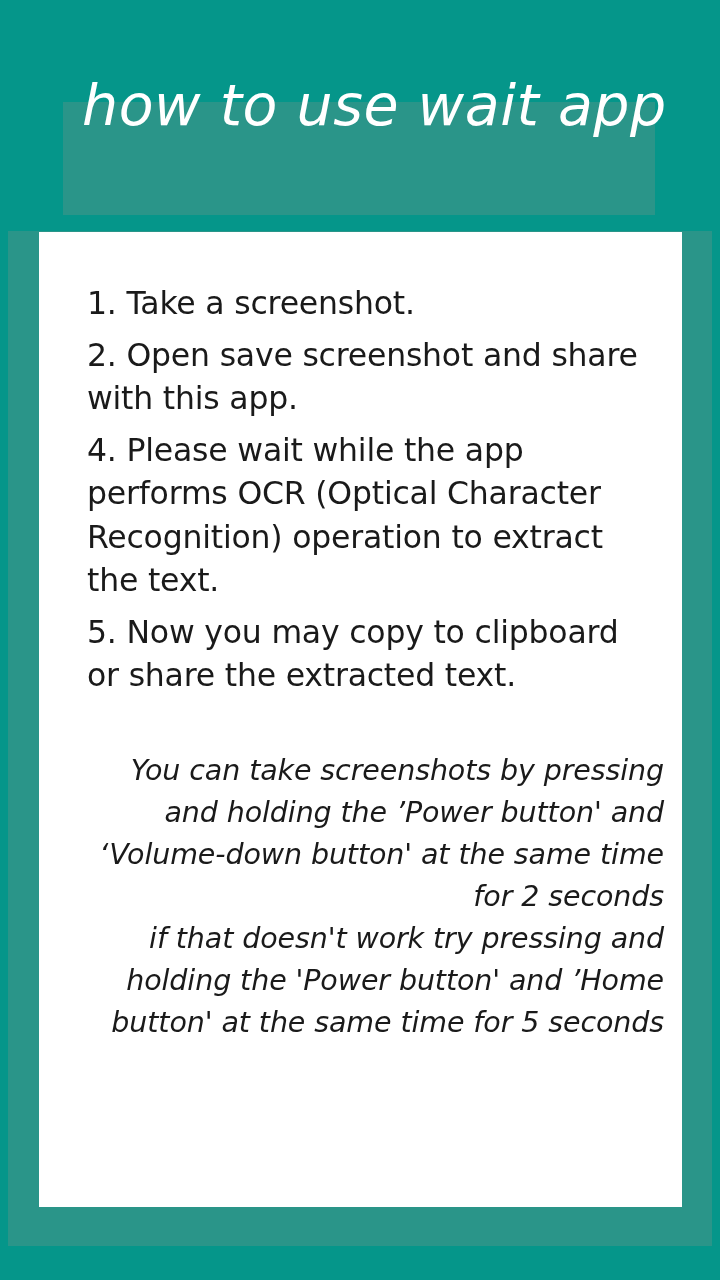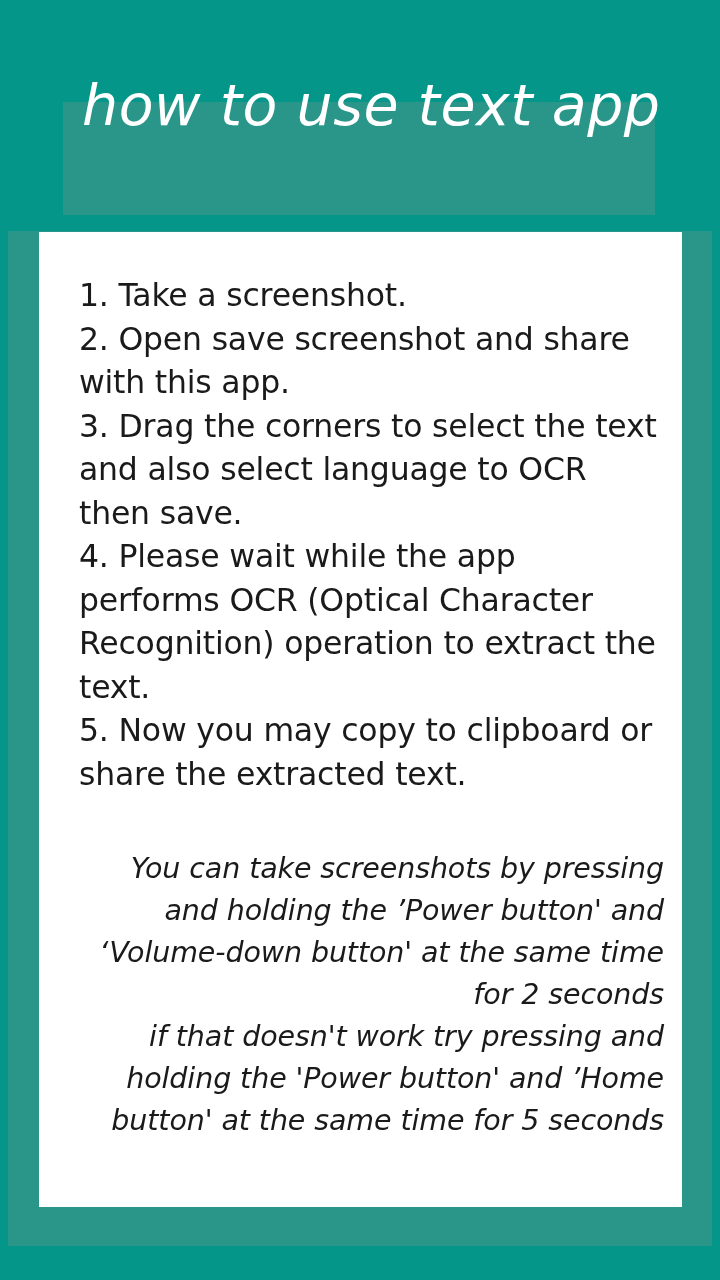--- a/index.html
+++ b/index.html
@@ -68,21 +68,21 @@
     padding: 0;
     list-style: none;
     color: #1a1a1a;
     font-family: "DejaVu Sans", sans-serif;
     font-weight: 400;
     font-size: 31.5px;
     line-height: 43.5px;
     letter-spacing: -0.2px;
   }
   #steps-list li {
-    margin: 0;
+    margin: 8px;
     padding: 0;
   }
   #steps-list li .num {
     display: inline;
   }
   #note-block {
     margin: 52px 0 0 6px;
     color: #1a1a1a;
     font-family: "DejaVu Sans", sans-serif;
     font-style: italic;
@@ -97,38 +97,34 @@
     padding: 0;
   }
 </style>
 </head>
 <body>
 
 <div id="screen">
 
   <div id="title-slab"></div>
 
-  <div id="app-title">how to use text app</div>
+  <div id="app-title">how to use wait app</div>
 
   <div id="content-panel"></div>
 
   <div id="card">
 
     <ol id="steps-list">
       <li>
         <span class="num">1.</span>
         <span>Take a screenshot.</span>
       </li>
       <li>
         <span class="num">2.</span>
         <span>Open save screenshot and share with this app.</span>
-      </li>
-      <li>
-        <span class="num">3.</span>
-        <span>Drag the corners to select the text and also select language to OCR then save.</span>
       </li>
       <li>
         <span class="num">4.</span>
         <span>Please wait while the app performs OCR (Optical Character Recognition) operation to extract the text.</span>
       </li>
       <li>
         <span class="num">5.</span>
         <span>Now you may copy to clipboard or share the extracted text.</span>
       </li>
     </ol>

